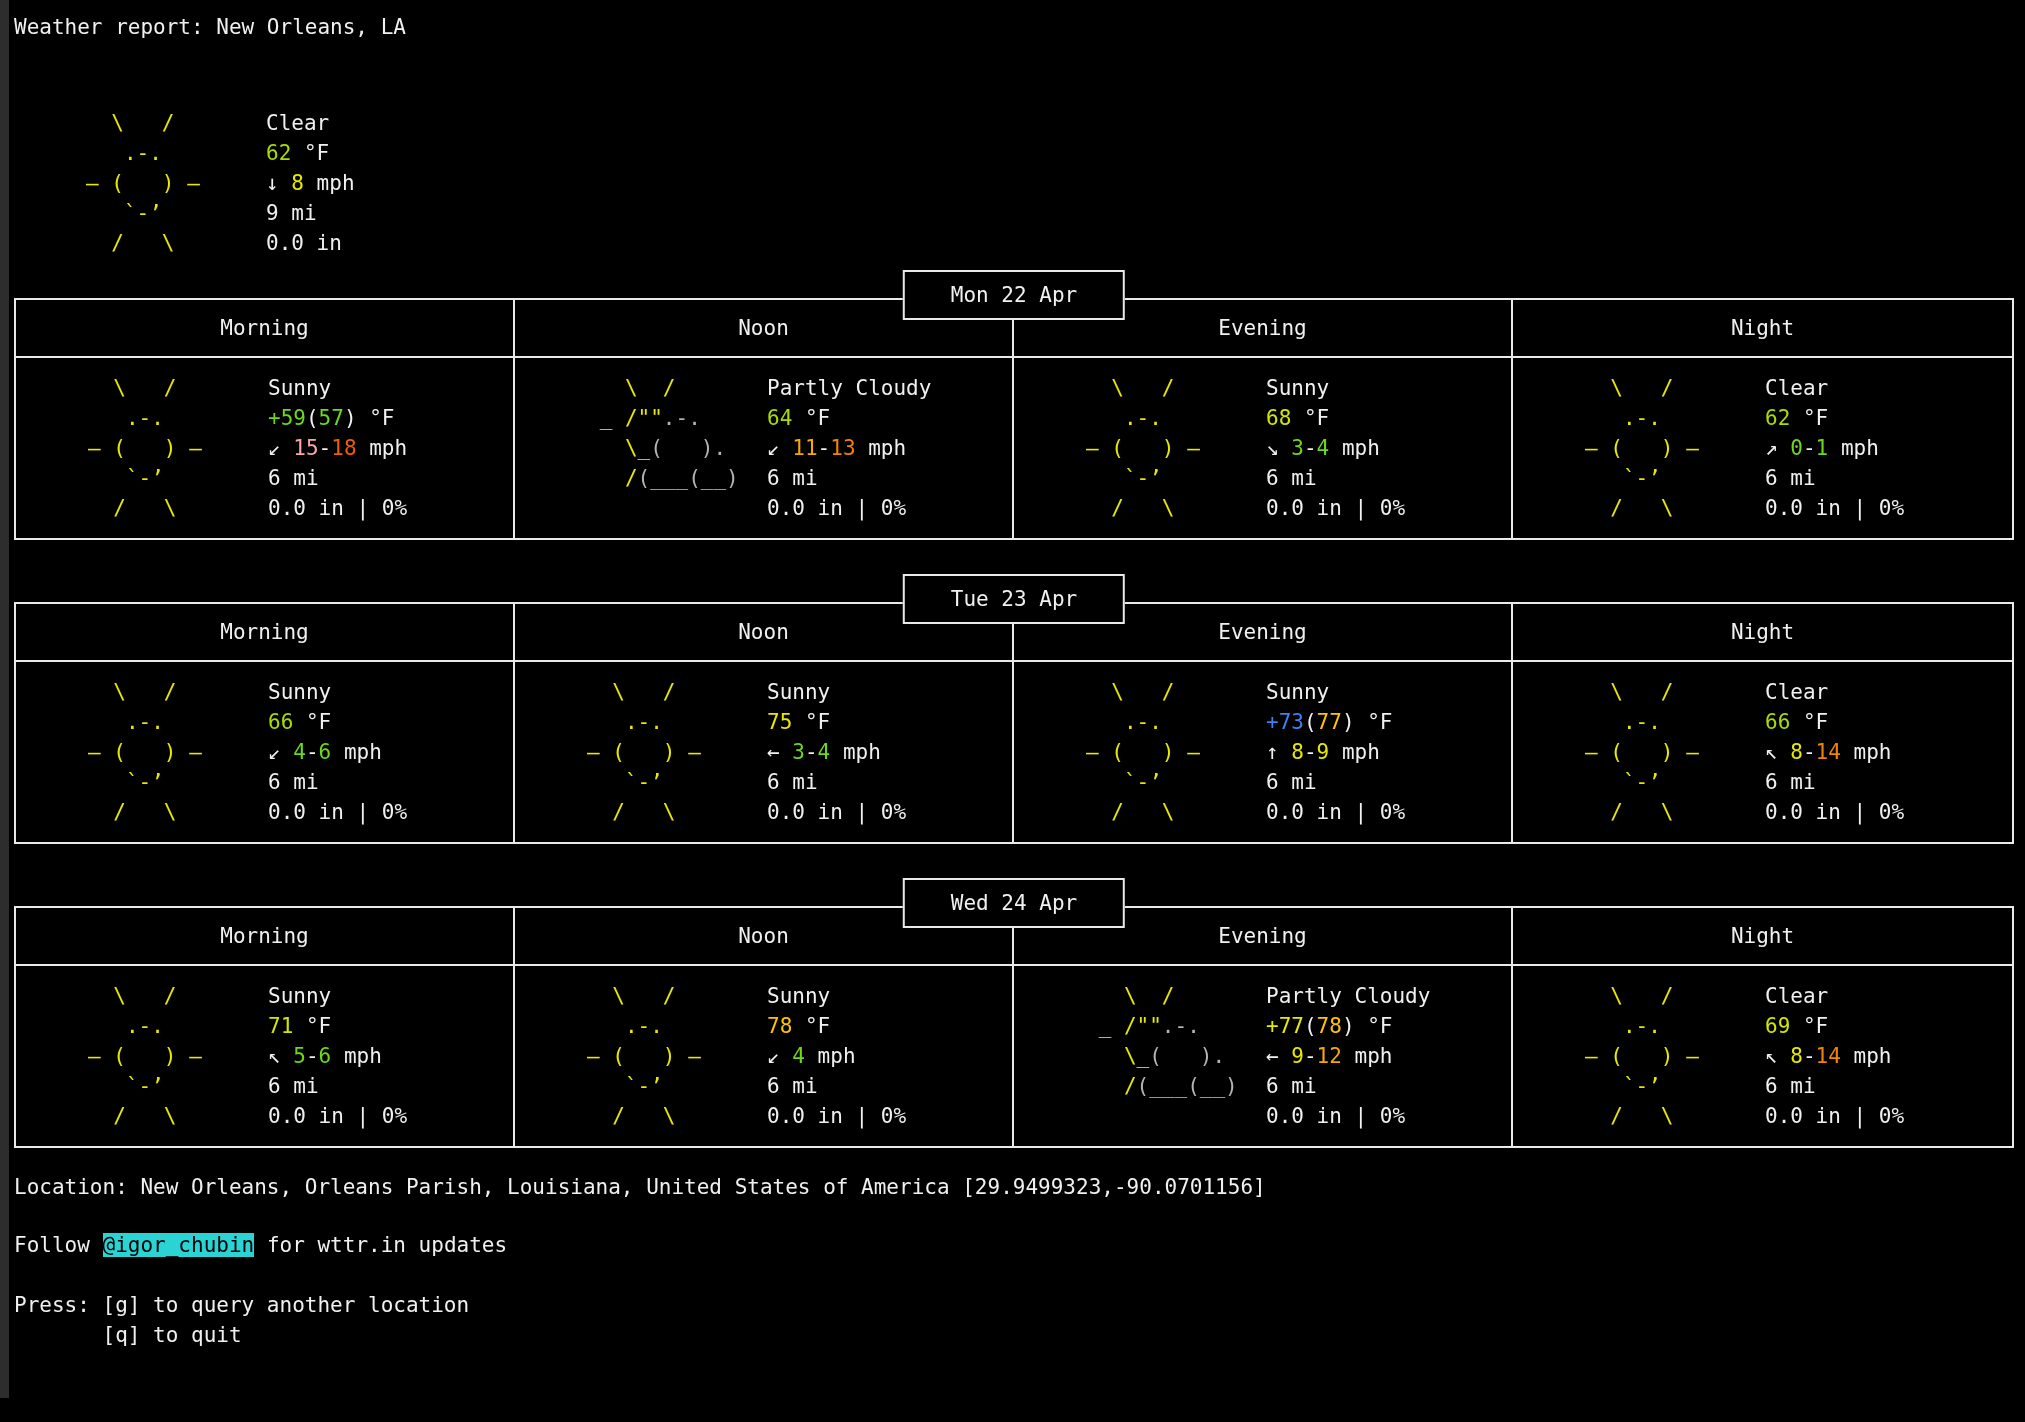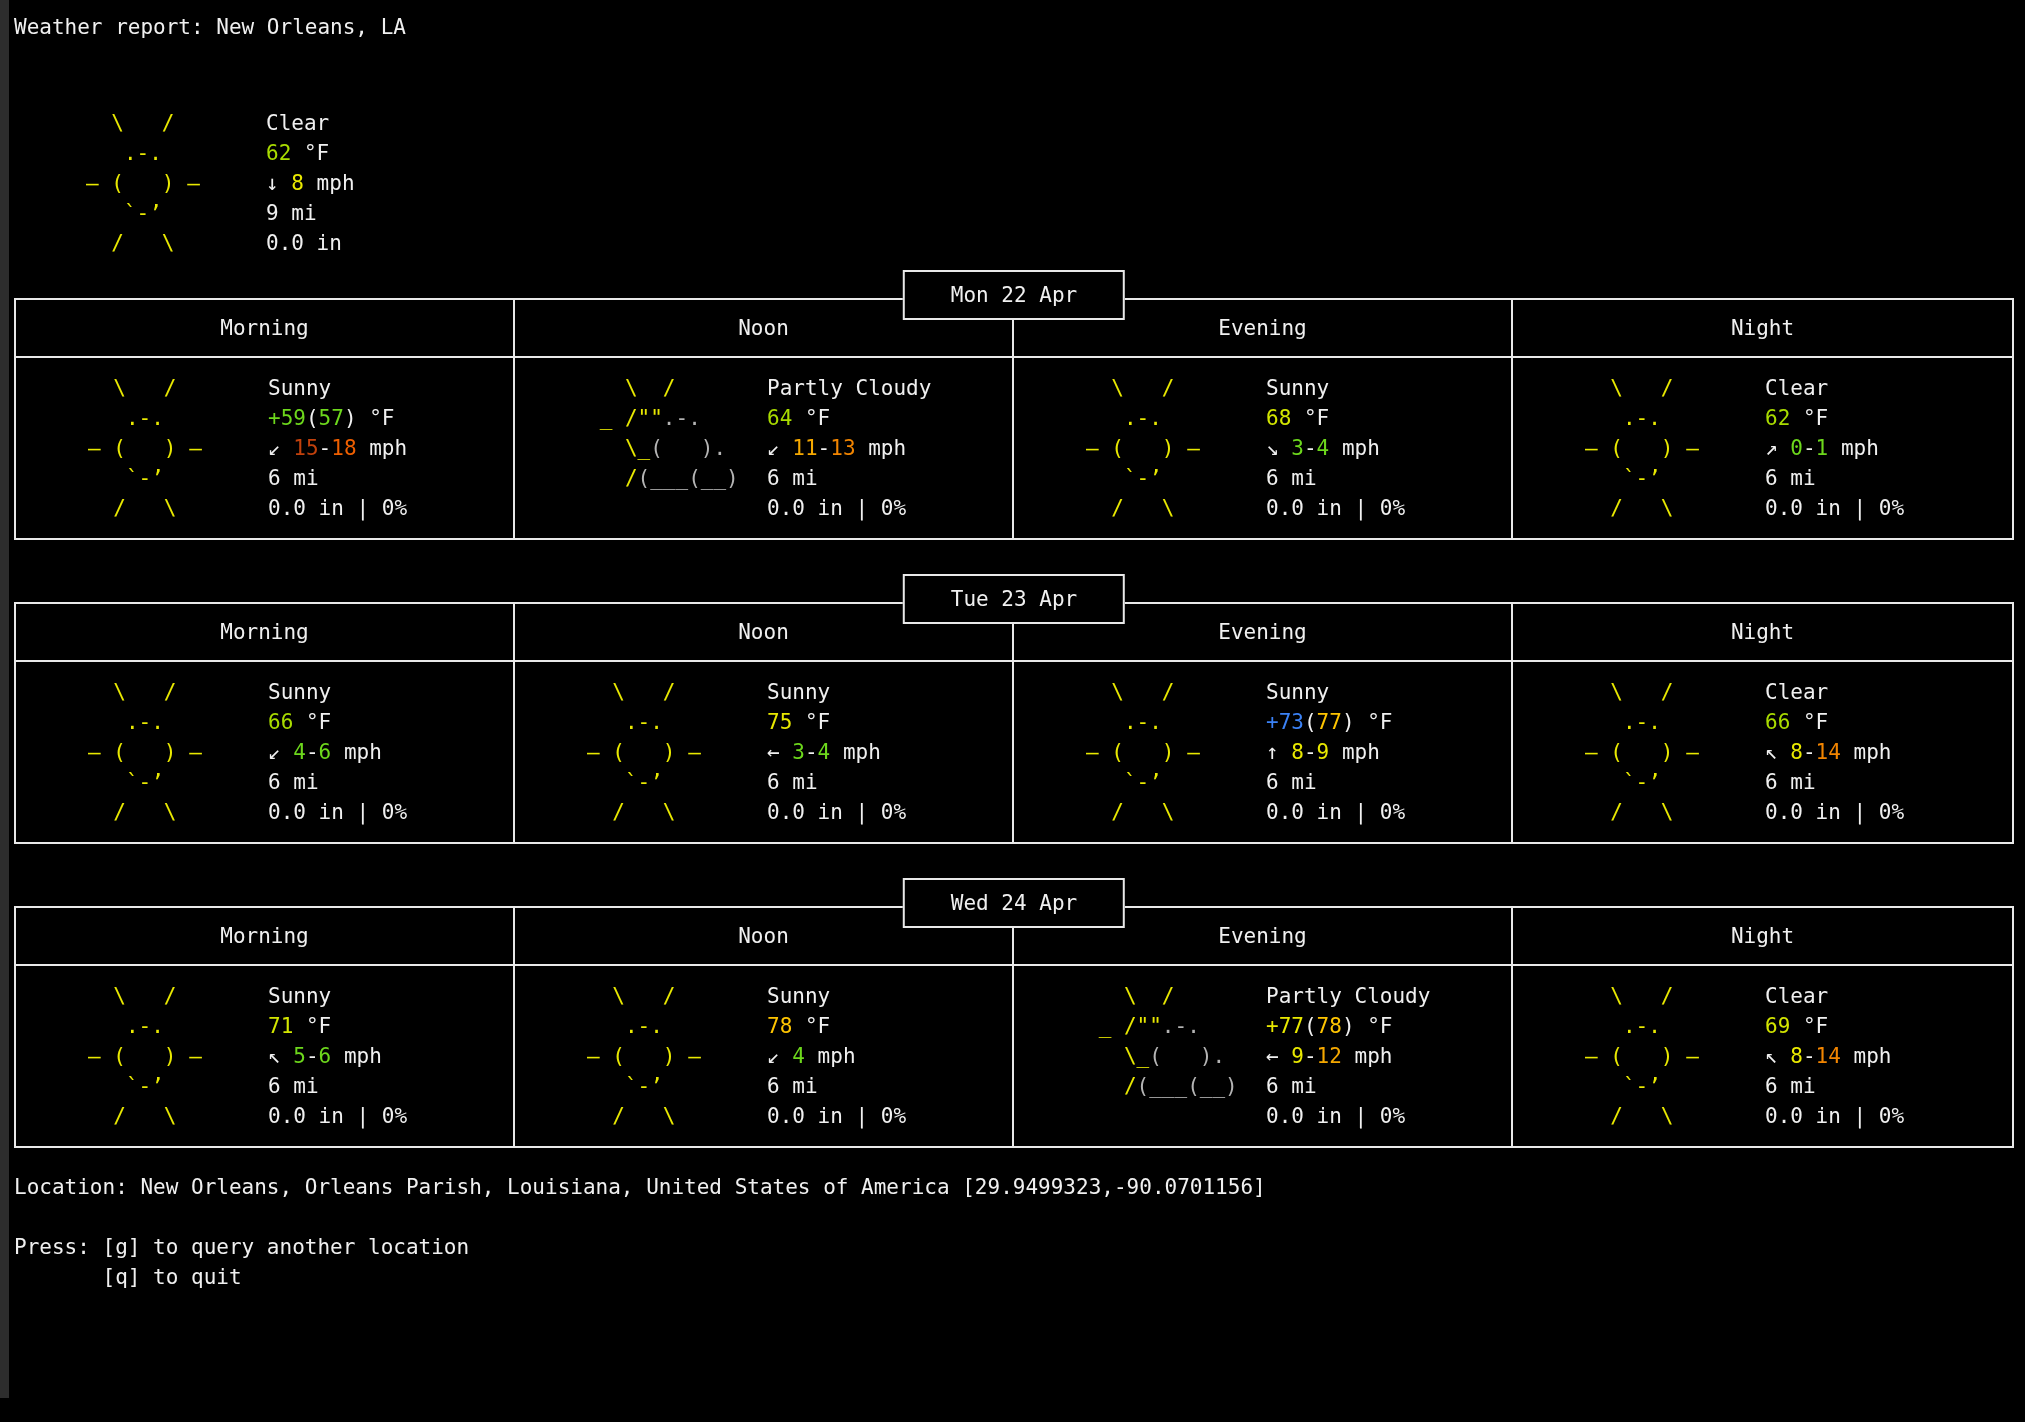--- a/index.html
+++ b/index.html
@@ -66,21 +66,21 @@
           <div class="prow">
             <div class="cell">
               <pre class="art"><span style="color: rgb(233, 233, 0);">  \   /</span>
 <span style="color: rgb(233, 233, 0);">   .-.</span>
 <span style="color: rgb(233, 233, 0);">‒ (   ) ‒</span>
 <span style="color: rgb(233, 233, 0);">   `-’</span>
 <span style="color: rgb(233, 233, 0);">  /   \</span></pre>
               <div class="info">
                 <div class="ln">Sunny</div>
                 <div class="ln"><span style="color: rgb(109, 216, 28);">+59</span><span style="color: rgb(240, 240, 240);">(</span><span style="color: rgb(109, 216, 28);">57</span><span style="color: rgb(240, 240, 240);">)</span><span style="color: rgb(240, 240, 240);"> °F</span></div>
-                <div class="ln"><span style="color: rgb(240, 240, 240);">↙ </span><span style="color: #c2410c;">15</span><span style="color: rgb(240, 240, 240);">-</span><span style="color: rgb(239, 95, 0);">18</span><span style="color: rgb(240, 240, 240);"> mph</span></div>
+                <div class="ln"><span style="color: rgb(240, 240, 240);">↙ </span><span style="color: #fca5a5;">15</span><span style="color: rgb(240, 240, 240);">-</span><span style="color: rgb(239, 95, 0);">18</span><span style="color: rgb(240, 240, 240);"> mph</span></div>
                 <div class="ln">6 mi</div>
                 <div class="ln">0.0 in | 0%</div>
               </div>
             </div>
             <div class="cell">
               <pre class="art"><span style="color: rgb(233, 233, 0);">   \  /</span>
 <span style="color: rgb(233, 233, 0);"> _ /""</span><span style="color: rgb(180, 180, 180);">.-.</span>
 <span style="color: rgb(233, 233, 0);">   \_</span><span style="color: rgb(180, 180, 180);">(   ).</span>
 <span style="color: rgb(233, 233, 0);">   /</span><span style="color: rgb(180, 180, 180);">(___(__)</span>
 <span style="color: rgb(240, 240, 240);"></span></pre>
@@ -253,20 +253,21 @@
                 <div class="ln">6 mi</div>
                 <div class="ln">0.0 in | 0%</div>
               </div>
             </div>
           </div>
         </div>
       </div>
 
     <div class="loc">Location: New Orleans, Orleans Parish, Louisiana, United States of America [29.9499323,-90.0701156]</div>
 
+    <div class="follow"><span>Follow </span><span class="handle">@igor_chubin</span><span> for wttr.in updates</span></div>
 
     <div class="press">
       <div class="ln">Press: [g] to query another location</div>
       <div class="ln">       [q] to quit</div>
     </div>
 
   </div>
 </div>
 
 </body></html>

